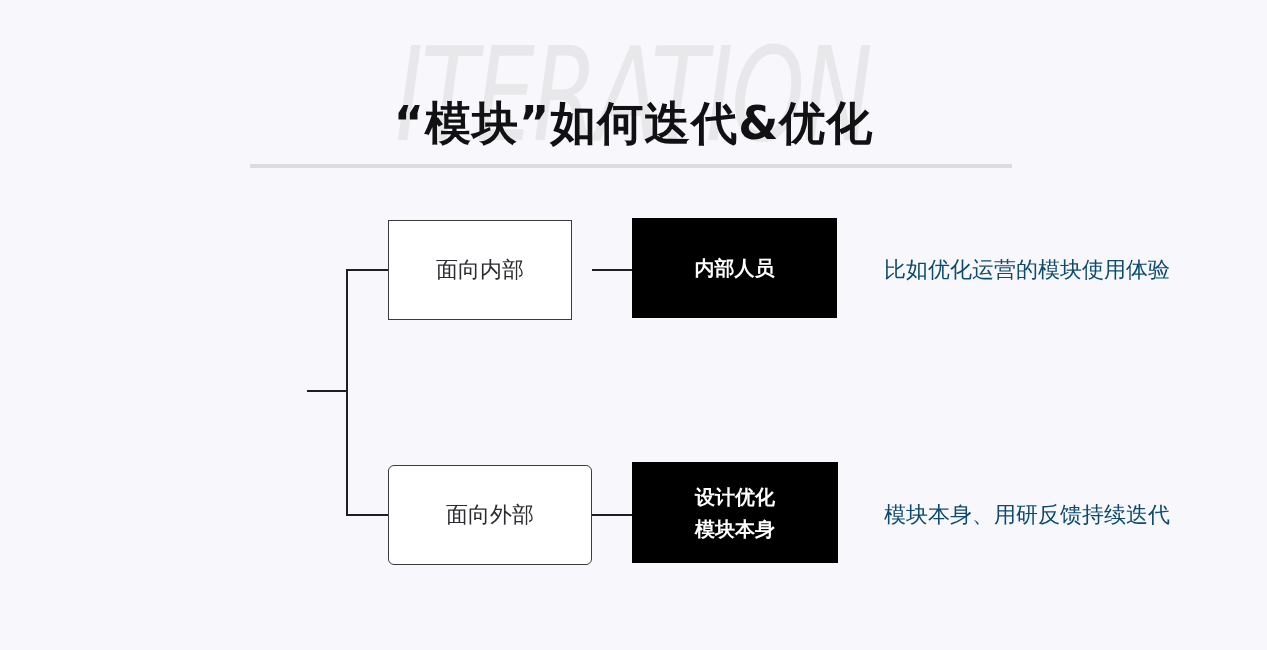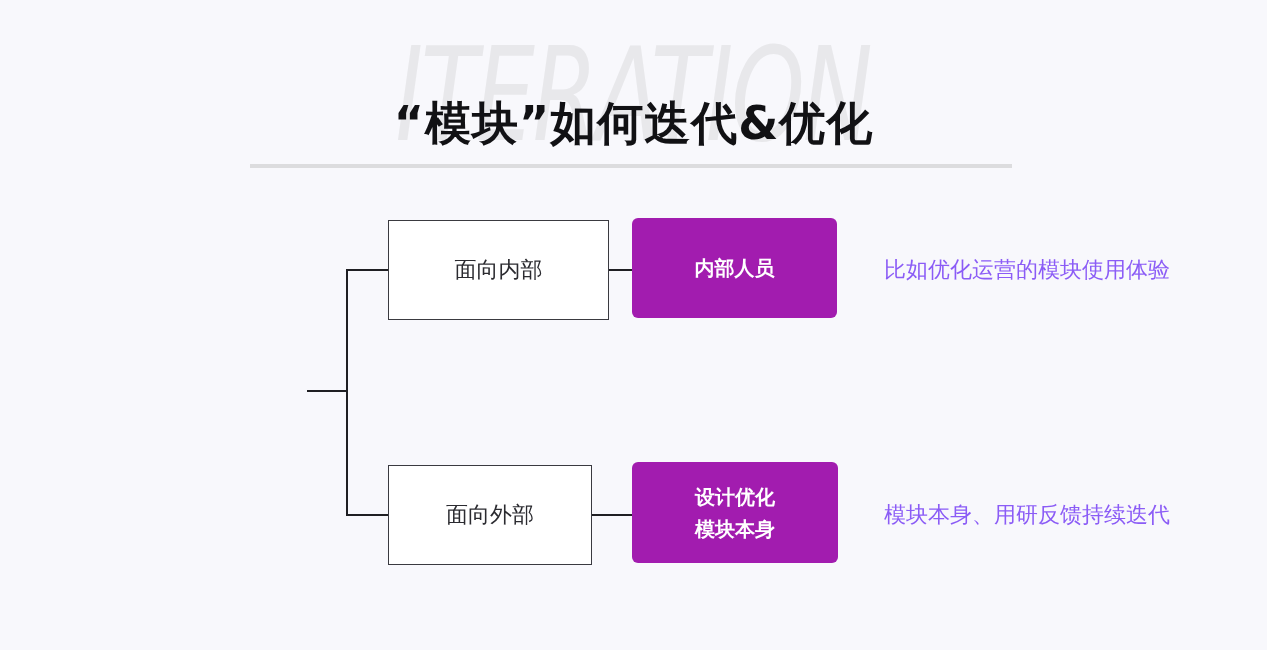--- a/index.html
+++ b/index.html
@@ -63,50 +63,49 @@
     justify-content: center;
     text-align: center;
   }
   .white-node {
     background: #FFFFFF;
     border: 1px solid #3A3A40;
     color: #2B2B30;
     font-size: 22px;
   }
   .purple-node {
-    background: #a21caf;
+    background: #000000;
     color: #FFFFFF;
     font-size: 20px;
     font-weight: bold;
     line-height: 32px;
-    border-radius: 6px;
   }
   .node-root     { left: 102px; top: 341px; width: 205px; height: 101px; }
-  .node-internal { left: 388px; top: 220px; width: 221px; height: 100px; }
-  .node-external { left: 388px; top: 465px; width: 204px; height: 100px; }
+  .node-internal { left: 388px; top: 220px; width: 184px; height: 100px; }
+  .node-external { left: 388px; top: 465px; width: 204px; height: 100px; border-radius: 6px; }
   .node-result-internal { left: 632px; top: 218px; width: 205px; height: 100px; }
   .node-result-external { left: 632px; top: 462px; width: 206px; height: 101px; }
 
   
   .line { position: absolute; background: #1F1F23; }
   .l-root        { left: 307px; top: 390px; width: 41px;  height: 2px; }
   .l-trunk       { left: 346px; top: 269px; width: 2px;   height: 247px; }
   .l-branch-top  { left: 348px; top: 269px; width: 40px;  height: 2px; }
   .l-branch-bot  { left: 348px; top: 514px; width: 40px;  height: 2px; }
   .l-mid-top     { left: 592px; top: 269px; width: 40px;  height: 2px; }
   .l-mid-bot     { left: 592px; top: 514px; width: 40px;  height: 2px; }
 
   
   .note {
     position: absolute;
     left: 884px;
     transform: translateY(-50%);
     font-size: 22px;
     font-weight: 500;
-    color: #8b5cf6;
+    color: #0c4a6e;
     white-space: nowrap;
   }
   .note-internal { top: 270px; }
   .note-external { top: 515px; }
 </style>
 </head>
 <body>
 
 <div class="stage">
 

